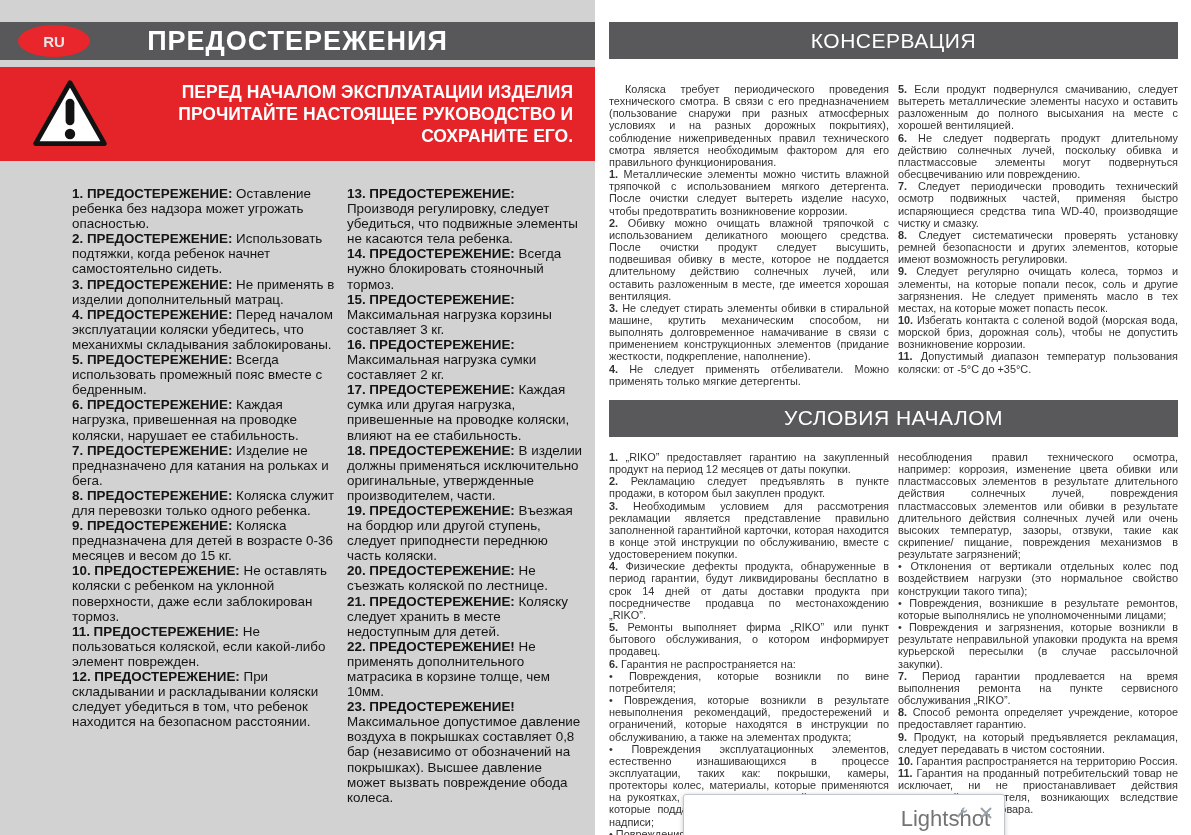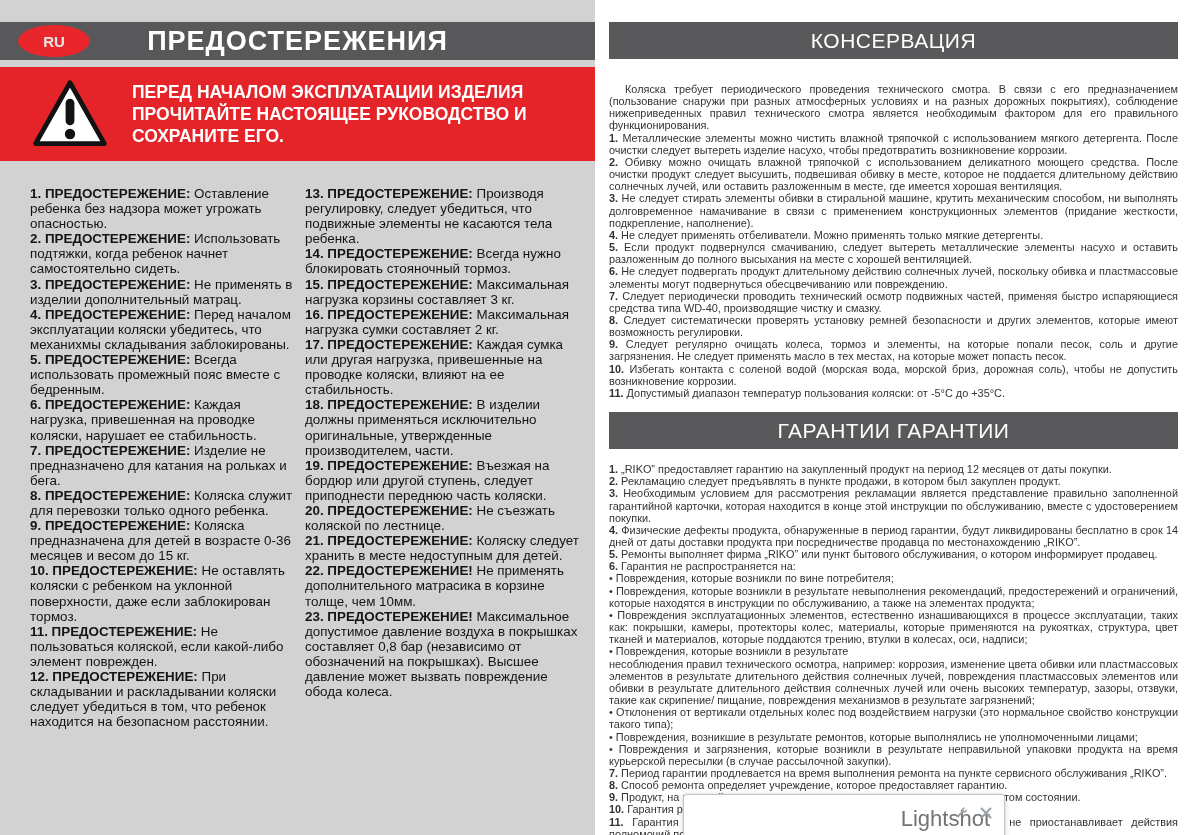--- a/index.html
+++ b/index.html
@@ -8,36 +8,36 @@
   .screen { display:flex; width:1191px; height:835px; }
 
   
   .page-left { width:595px; height:835px; background:#d2d2d3; position:relative; }
   .lbar { margin-top:22px; height:38px; background:#58585a; position:relative; display:flex; align-items:center; }
   .ru-badge { position:absolute; left:18px; top:3px; width:72px; height:32px; background:#e8262b;
               border-radius:50%; color:#e5e5e5; font-weight:bold; font-size:15px;
               display:flex; align-items:center; justify-content:center; }
   .lbar-title { flex:1; text-align:center; color:#fff; font-weight:bold; font-size:27px; letter-spacing:1px; }
   .red-banner { margin-top:7px; height:94px; background:#e42428; display:flex; align-items:center;
-                padding:0 22px 0 30px; gap:22px; }
+                padding:0 22px 0 30px; gap:16px;text-align:right; }
   .tri { width:80px; height:74px; flex:none; }
   .banner-text { color:#fff; font-weight:bold; font-size:17.5px; line-height:1.27; }
-  .warn-cols { display:flex; padding:25px 12px 0 30px; gap:12px; color:#141414; }
+  .warn-cols { display:flex; padding:25px 12px 0 30px; gap:12px; color:#141414;margin-left:42px; }
   .warn-col { font-size:13.4px; line-height:15.1px; }
   .warn-col.c1 { width:263px; flex:none; }
   .warn-col.c2 { flex:1; }
   .warn-col p { margin:0; }
   .warn-col b { font-weight:bold; }
 
   
   .page-right { width:596px; height:835px; background:#fff; position:relative; padding:0 13px 0 14px; }
   .rbar { margin-top:22px; height:37px; background:#59595b; display:flex; align-items:center;
           justify-content:center; color:#fff; font-weight:normal; font-size:21px; letter-spacing:.5px; }
   .rbar.second { margin-top:13px; }
-  .sec-cols { display:flex; gap:0; margin-top:24px; color:#333; text-align:justify;flex-direction:column; }
+  .sec-cols { display:flex; gap:9px; margin-top:24px; color:#333; text-align:justify; }
   .sec-cols.second { margin-top:14px; }
   .sec-col { flex:1; font-size:10.9px; line-height:12.15px; }
   .sec-col p { margin:0; }
   .sec-col p.indent { text-indent:16px; }
   .sec-col b { font-weight:bold; }
 
   
   .popup { position:absolute; left:88px; top:794px; width:322px; height:92px; background:#fff;
            border:1px solid #bfc6cd; border-radius:3px; box-shadow:0 1px 5px rgba(0,0,0,.22);
            padding:11px 14px; z-index:5; }
@@ -107,21 +107,21 @@
       <div class="sec-col">
           <p><b>5. </b>Если продукт подвернулся смачиванию, следует вытереть металлические элементы насухо и оставить разложенным до полного высыхания на месте с хорошей вентиляцией.</p>
           <p><b>6. </b>Не следует подвергать продукт длительному действию солнечных лучей, поскольку обивка и пластмассовые элементы могут подвернуться обесцвечиванию или повреждению.</p>
           <p><b>7. </b>Следует периодически проводить технический осмотр подвижных частей, применяя быстро испаряющиеся средства типа WD-40, производящие чистку и смазку.</p>
           <p><b>8. </b>Следует систематически проверять установку ремней безопасности и других элементов, которые имеют возможность регулировки.</p>
           <p><b>9. </b>Следует регулярно очищать колеса, тормоз и элементы, на которые попали песок, соль и другие загрязнения. Не следует применять масло в тех местах, на которые может попасть песок.</p>
           <p><b>10. </b>Избегать контакта с соленой водой (морская вода, морской бриз, дорожная соль), чтобы не допустить возникновение коррозии.</p>
           <p><b>11. </b>Допустимый диапазон температур пользования коляски: от -5°C до +35°C.</p>
         </div>
     </div>
-    <div class="rbar second">ГАРАНТИИ ГАРАНТИИ</div>
+    <div class="rbar second">УСЛОВИЯ НАЧАЛОМ</div>
     <div class="sec-cols second">
       <div class="sec-col">
           <p><b>1. </b>„RIKO” предоставляет гарантию на закупленный продукт на период 12 месяцев от даты покупки.</p>
           <p><b>2. </b>Рекламацию следует предъявлять в пункте продажи, в котором был закуплен продукт.</p>
           <p><b>3. </b>Необходимым условием для рассмотрения рекламации является представление правильно заполненной гарантийной карточки, которая находится в конце этой инструкции по обслуживанию, вместе с удостоверением покупки.</p>
           <p><b>4. </b>Физические дефекты продукта, обнаруженные в период гарантии, будут ликвидированы бесплатно в срок 14 дней от даты доставки продукта при посредничестве продавца по местонахождению „RIKO”.</p>
           <p><b>5. </b>Ремонты выполняет фирма „RIKO” или пункт бытового обслуживания, о котором информирует продавец.</p>
           <p><b>6. </b>Гарантия не распространяется на:</p>
           <p>• Повреждения, которые возникли по вине потребителя;</p>
           <p>• Повреждения, которые возникли в результате невыполнения рекомендаций, предостережений и ограничений, которые находятся в инструкции по обслуживанию, а также на элементах продукта;</p>

